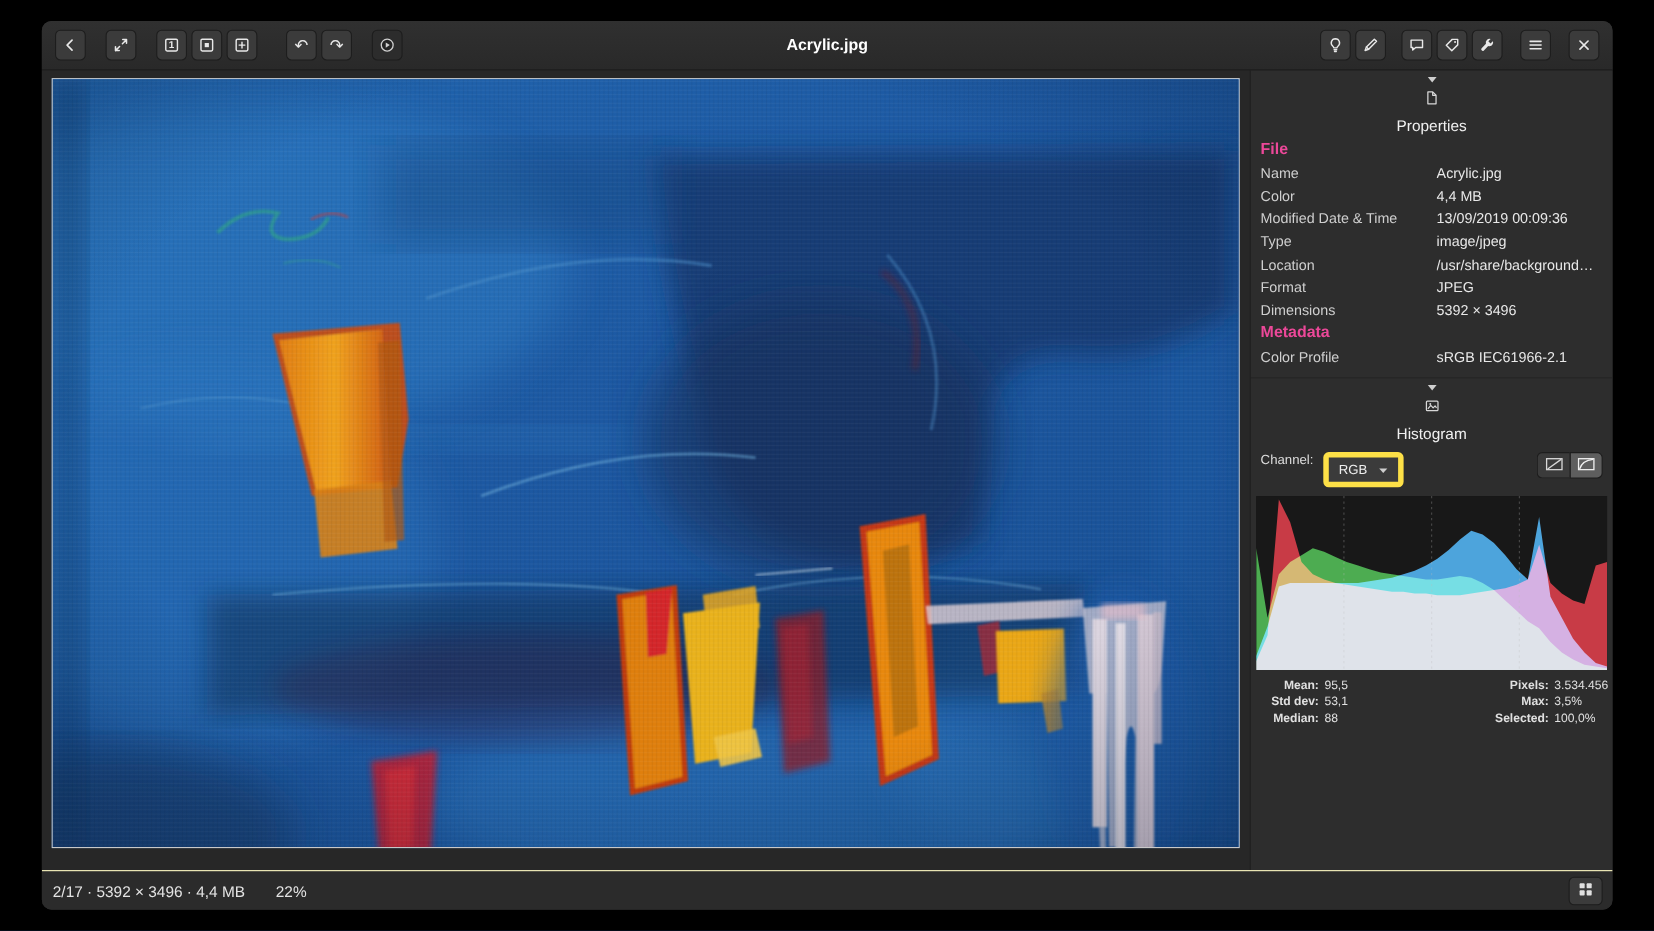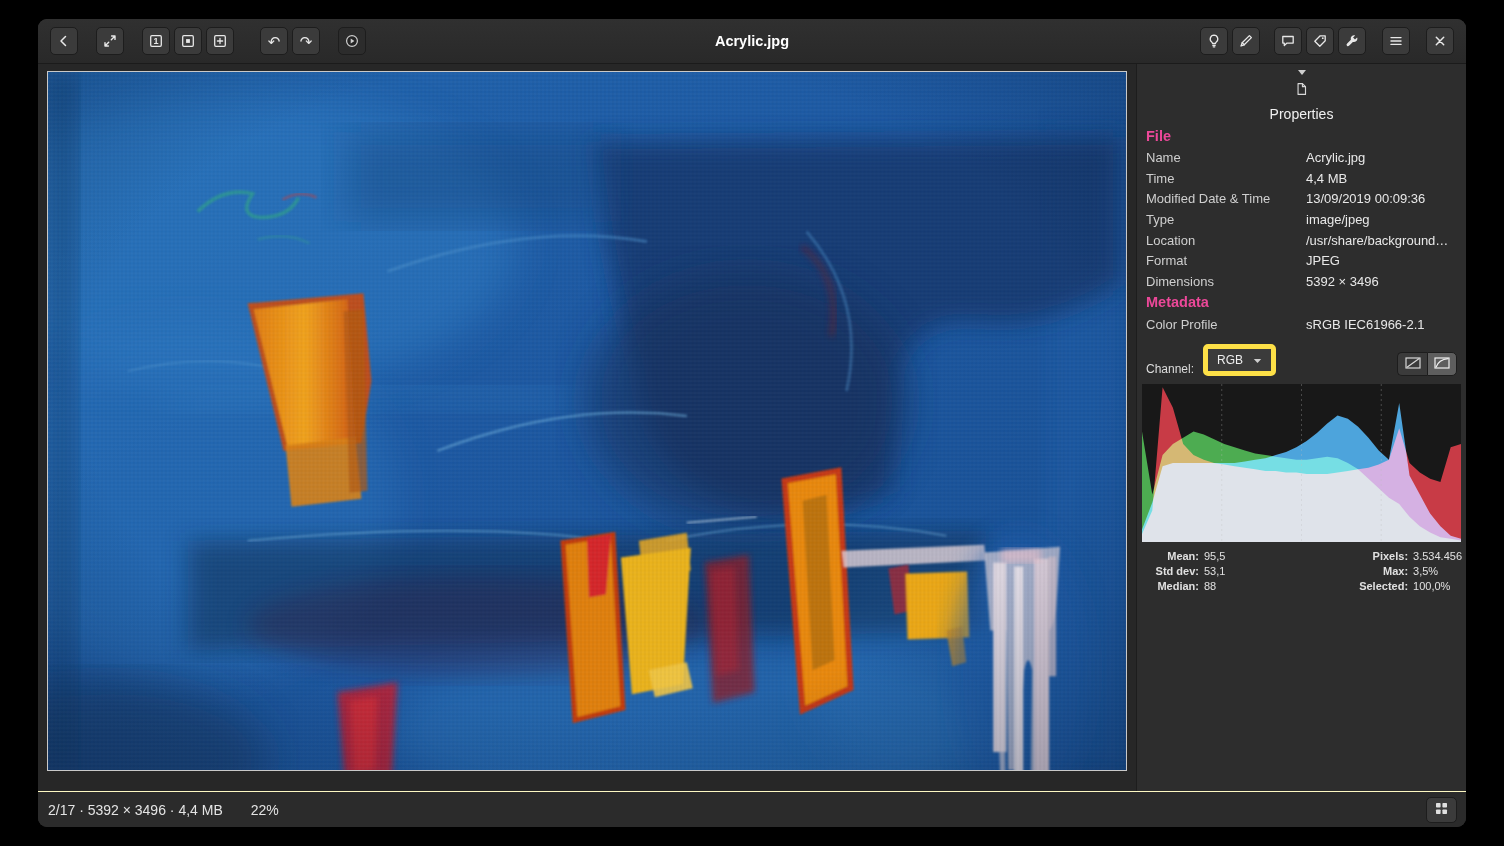--- a/index.html
+++ b/index.html
@@ -44,21 +44,21 @@
   .sec-header.hist { border-top:1px solid #242424; margin-top:4px; }
   .tri { width:0; height:0; border-left:4px solid transparent;
          border-right:4px solid transparent; border-top:5px solid #cfcfcf; flex:0 0 auto; }
   .prop-table { padding:0 9px 4px; font-size:13px; }
   .prop-title { font-weight:bold; font-size:14.5px; color:#ec4899; padding:2px 0 4px; }
   .prop-row { display:flex; padding:2.2px 0; line-height:1.25; }
   .prop-label { width:160px; flex:0 0 160px; color:#cfcfcf; }
   .prop-value { flex:1; color:#e8e8e8; white-space:nowrap; overflow:hidden;
                 text-overflow:ellipsis; }
 
-  .channel-row { display:flex; align-items:flex-end; gap:9px; padding:5px 9px 3px; }
+  .channel-row { display:flex; align-items:flex-start; gap:9px; padding:5px 9px 3px; }
   .channel-label { font-size:12px; color:#ddd; }
   .dropdown { display:flex; align-items:center; gap:10px; background:#3b3b3b;
               border:5px solid #fde047; border-radius:5px; padding:4px 9px;
               font-size:12px; color:#eee; }
   .linked { margin-left:auto; display:flex; }
   .tgl { width:30px; height:24px; background:#3b3b3b; border:1px solid #1d1d1d;
          display:flex; align-items:center; justify-content:center; }
   .tgl:first-child { border-radius:5px 0 0 5px; border-right:none; }
   .tgl:last-child { border-radius:0 5px 5px 0; }
   .tgl.active { background:#5e5e5e; }
@@ -353,21 +353,21 @@
       </div>
 
       <div class="prop-table">
         <div class="prop-title">File</div>
 
         <div class="prop-row">
           <span class="prop-label">Name</span>
           <span class="prop-value">Acrylic.jpg</span>
         </div>
         <div class="prop-row">
-          <span class="prop-label">Time</span>
+          <span class="prop-label">Color</span>
           <span class="prop-value">4,4 MB</span>
         </div>
         <div class="prop-row">
           <span class="prop-label">Modified Date &amp; Time</span>
           <span class="prop-value">13/09/2019 00:09:36</span>
         </div>
         <div class="prop-row">
           <span class="prop-label">Type</span>
           <span class="prop-value">image/jpeg</span>
         </div>
@@ -384,20 +384,31 @@
           <span class="prop-value">5392 × 3496</span>
         </div>
 
         <div class="prop-title">Metadata</div>
         <div class="prop-row">
           <span class="prop-label">Color Profile</span>
           <span class="prop-value">sRGB IEC61966-2.1</span>
         </div>
       </div>
 
+      <div class="sec-header hist">
+        <span class="tri"></span>
+        <span>
+          <svg width="14" height="14" viewBox="0 0 16 16" fill="none" stroke="#d8d8d8" stroke-width="1.3" stroke-linejoin="round">
+              <rect x="2" y="3" width="12" height="10" rx="1"></rect>
+              <path d="M3.5 11 l3 -3.5 2.5 2.5 2 -2 1.5 2"></path>
+              <circle cx="6" cy="6" r="1" fill="#d8d8d8" stroke="none"></circle>
+            </svg>
+        </span>
+        <span>Histogram</span>
+      </div>
 
       <div class="channel-row">
         <span class="channel-label">Channel:</span>
         <button class="dropdown">
           <span>RGB</span>
           <span>
             <svg width="9" height="6" viewBox="0 0 9 6">
                 <path d="M0.8 1 L4.5 5 L8.2 1 Z" fill="#cfcfcf"></path>
               </svg>
           </span>

